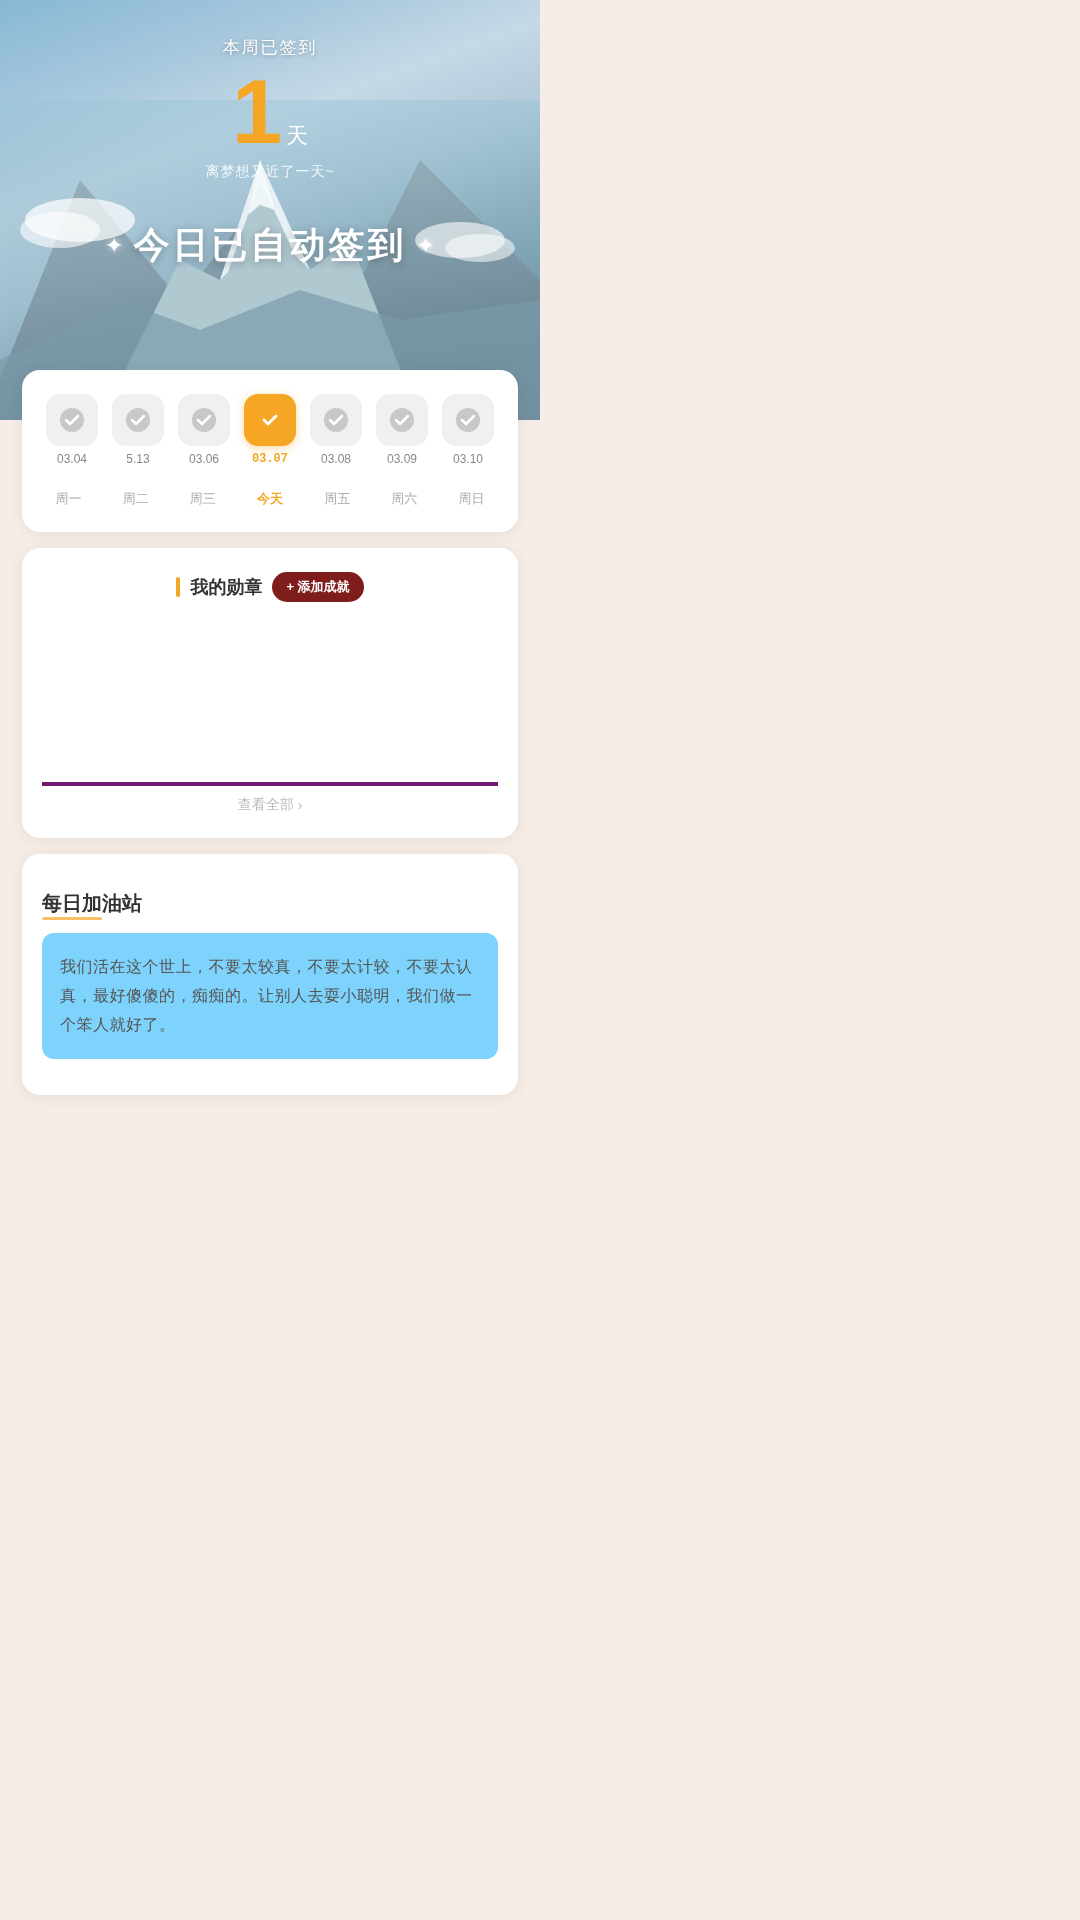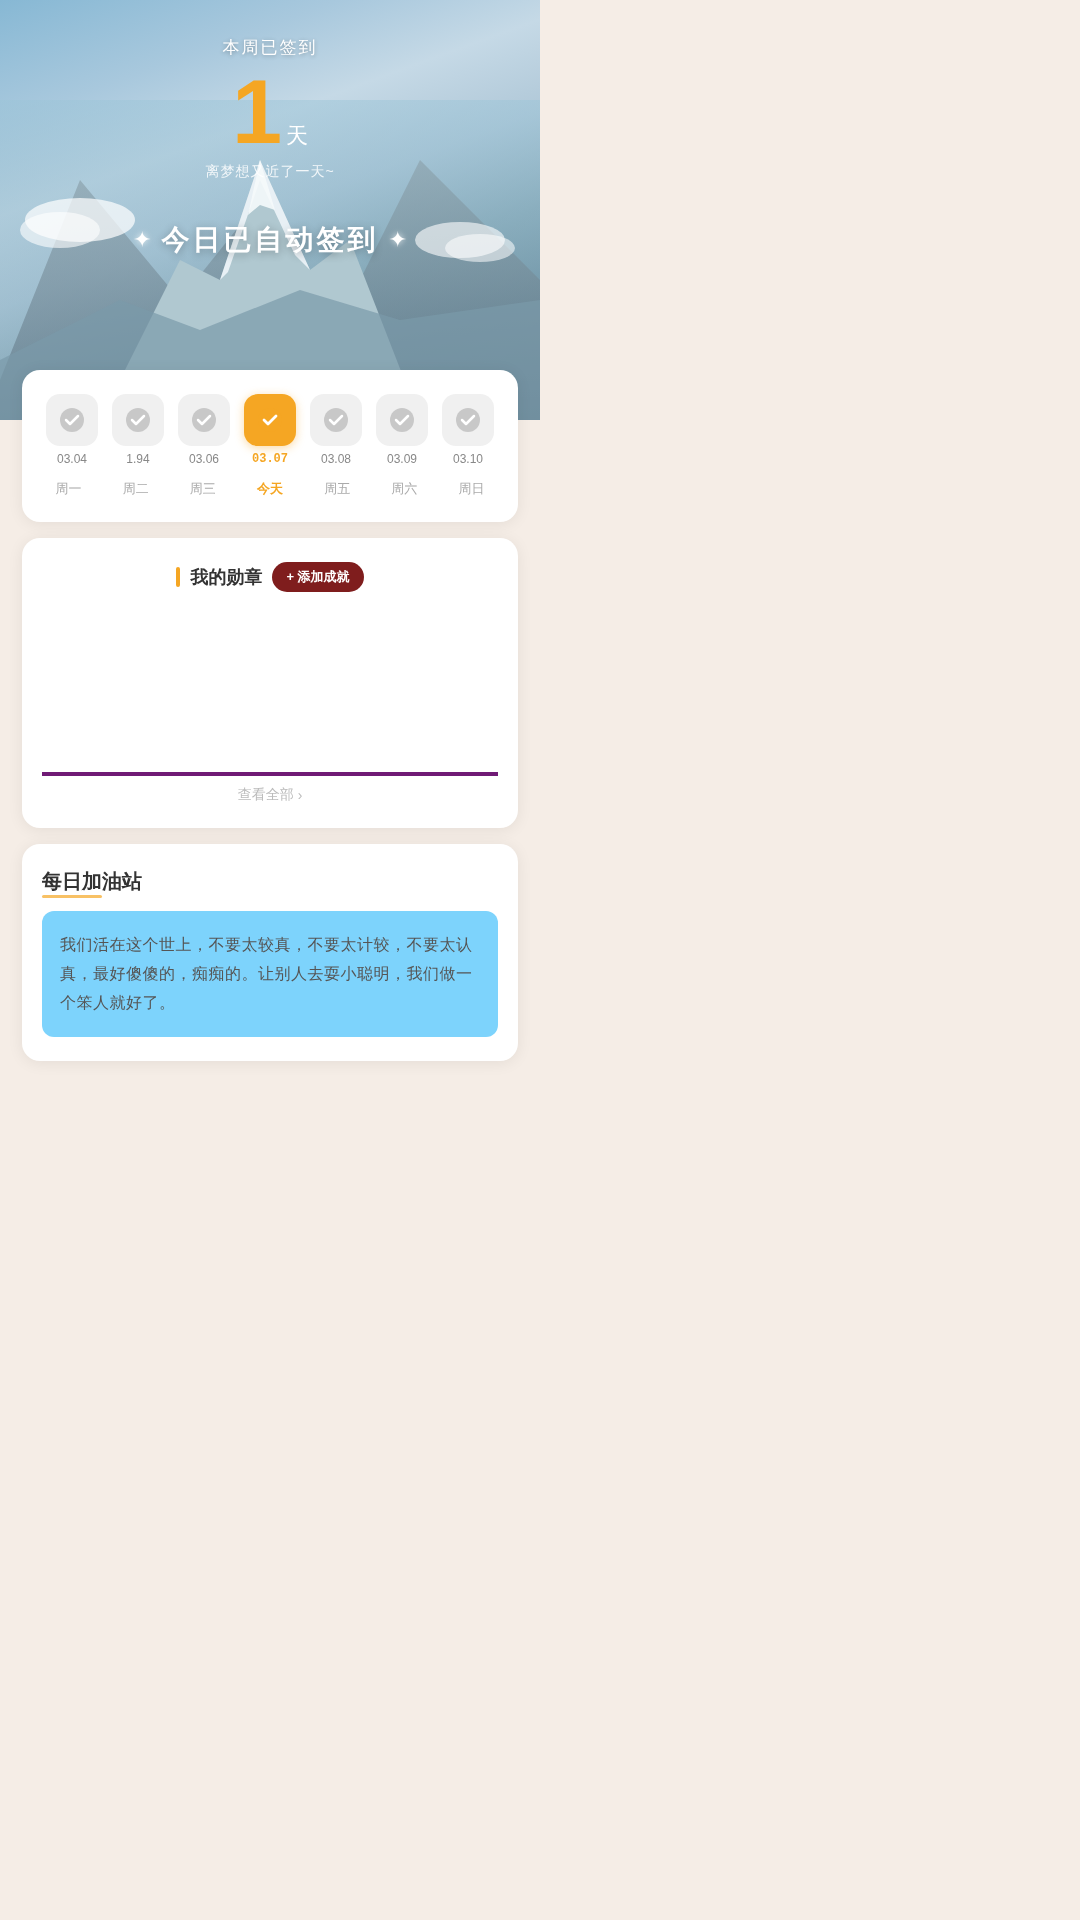--- a/index.html
+++ b/index.html
@@ -99,21 +99,21 @@
     }
 
     .sparkle {
       color: #fff;
       font-size: 22px;
       text-shadow: 0 0 6px rgba(255,255,255,0.8);
     }
 
     .hero-checked-text {
       color: #fff;
-      font-size: 28px;
+      font-size: 36px;
       font-weight: 700;
       letter-spacing: 3px;
       text-shadow: 0 2px 8px rgba(0,0,0,0.3);
     }
 
     
     .cards-container {
       padding: 0 22px;
       display: flex;
       flex-direction: column;
@@ -128,21 +128,21 @@
       border-radius: 18px;
       padding: 24px 20px;
       box-shadow: 0 2px 16px rgba(0,0,0,0.07);
     }
 
     
     .week-row {
       display: flex;
       justify-content: space-between;
       gap: 6px;
-      margin-bottom: 14px;
+      margin-bottom: 24px;
     }
 
     .day-item {
       display: flex;
       flex-direction: column;
       align-items: center;
       flex: 1;
       gap: 6px;
     }
 
@@ -261,21 +261,21 @@
 
     .chevron-right {
       color: #bbb;
       font-size: 14px;
     }
 
     
     .daily-card {
       background: #fff;
       border-radius: 18px;
-      padding: 24px 20px;
+      padding: 36px 20px;
       box-shadow: 0 2px 16px rgba(0,0,0,0.07);
       margin-bottom: 30px;
     }
 
     .daily-header {
       margin-bottom: 16px;
     }
 
     .daily-title {
       font-size: 20px;
@@ -383,21 +383,21 @@
         <span class="day-date">03.04</span>
       </div>
 
       <div class="day-item">
         <div class="day-circle-wrap inactive">
           <svg class="check-icon" viewBox="0 0 28 28">
             <circle cx="14" cy="14" r="12" fill="#c8c8c8"></circle>
             <polyline points="8,14 12,18 20,10" fill="none" stroke="#fff" stroke-width="2.5" stroke-linecap="round" stroke-linejoin="round"></polyline>
           </svg>
         </div>
-        <span class="day-date">1.94</span>
+        <span class="day-date">5.13</span>
       </div>
 
       <div class="day-item">
         <div class="day-circle-wrap inactive">
           <svg class="check-icon" viewBox="0 0 28 28">
             <circle cx="14" cy="14" r="12" fill="#c8c8c8"></circle>
             <polyline points="8,14 12,18 20,10" fill="none" stroke="#fff" stroke-width="2.5" stroke-linecap="round" stroke-linejoin="round"></polyline>
           </svg>
         </div>
         <span class="day-date">03.06</span>

